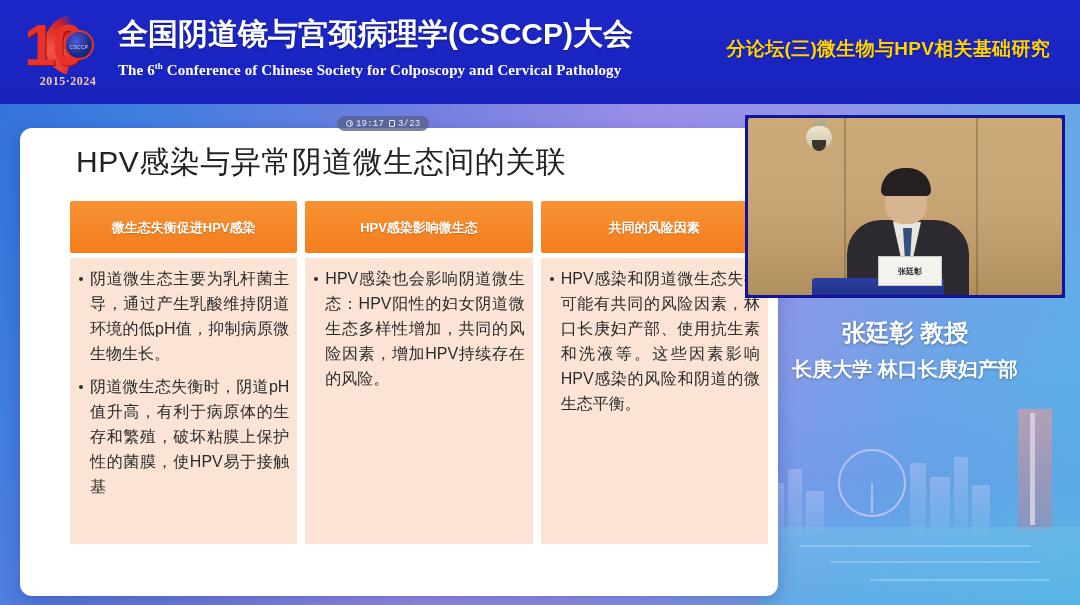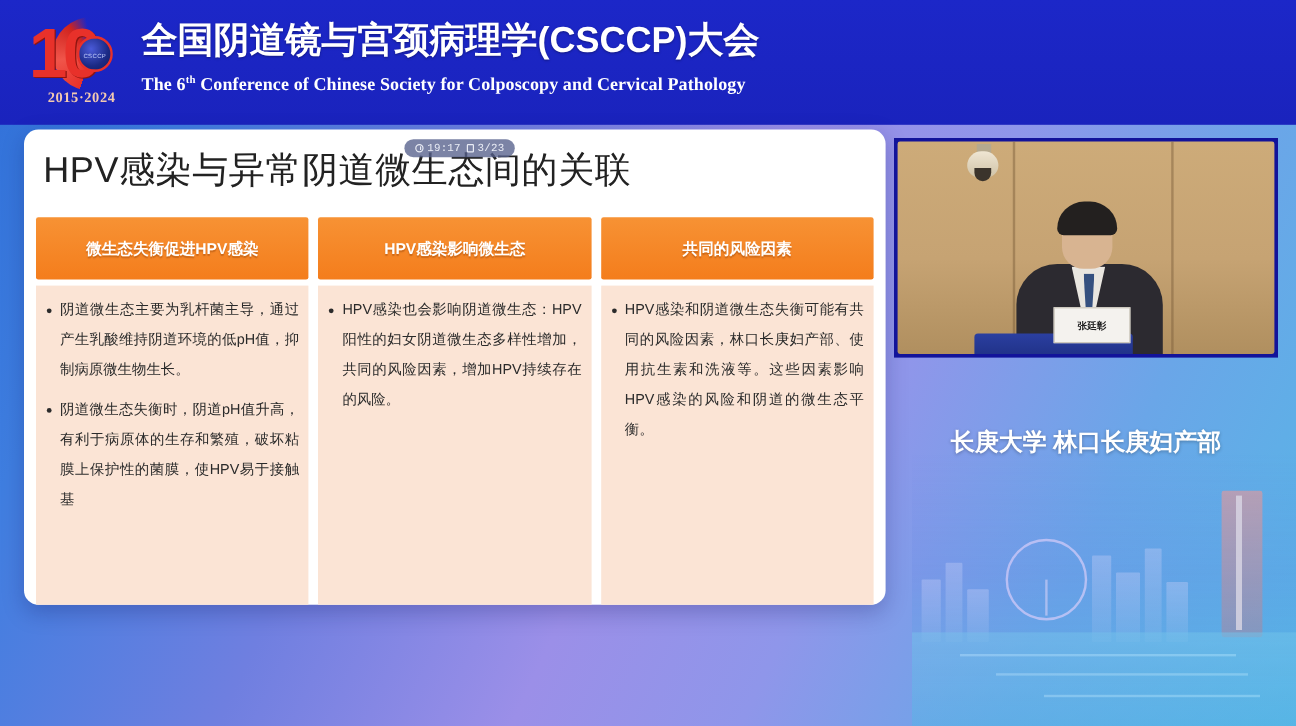--- a/index.html
+++ b/index.html
@@ -116,26 +116,27 @@
 
   .session-title {
     position:absolute; right:30px; top:36px;
     color:#ffd400; font-weight:bold; font-size:19px;
     white-space:nowrap; letter-spacing:.3px;
     text-shadow: 0 1px 2px rgba(0,0,0,.35);
   }
 
   
   .slide-panel {
-    position:absolute; left:20px; top:108px;
-    width:718px; height:396px;
+    position:absolute; left:20px; top:128px;
+    width:718px; height:468px;
     background:#ffffff;
     border-radius:12px;
     overflow:hidden;
     box-shadow: 0 6px 18px rgba(10,20,90,.25);
+    padding-left: 40px;
   }
   .slide-title {
     margin: 14px 0 0 16px;
     font-size:30px; color:#222; font-weight:normal;
     letter-spacing:.5px;
   }
   .cards {
     display:flex; gap:8px;
     margin: 18px 10px 0 10px;
   }
@@ -153,21 +154,21 @@
     background:#fbe4d5;
     margin-top:5px;
     padding:8px 8px 10px 8px;
     min-height:268px;
   }
   .card-body ul { margin:0; padding:0; list-style:none; }
   .card-body li {
     position:relative;
     padding-left:12px;
     margin-bottom:8px;
-    font-size:12px; line-height:25px; color:#2b2b2b;
+    font-size:16px; line-height:25px; color:#2b2b2b;
     text-align:justify;
   }
   .card-body li:before {
     content:"";
     position:absolute; left:1px; top:11px;
     width:4px; height:4px; border-radius:50%;
     background:#2b2b2b;
   }
 
   
@@ -303,20 +304,21 @@
         <div class="logo-years">2015·2024</div>
       </div>
 
       <div class="title-block">
         <div class="conf-title-cn">全国阴道镜与宫颈病理学(CSCCP)大会</div>
         <div class="conf-title-en">
           <span>The 6</span><sup>th</sup><span> Conference of Chinese Society for Colposcopy and Cervical Pathology</span>
         </div>
       </div>
 
+      <div class="session-title">分论坛(三)微生物与HPV相关基础研究</div>
     </div>
   </div>
 
   <div class="timer-badge">
     <span class="badge-item">
       <span class="clock-glyph"></span>
       <span>19:17</span>
     </span>
     <span class="badge-item">
       <span class="page-glyph"></span>
@@ -372,15 +374,16 @@
       <div class="person-tie"></div>
       <div class="person-head"></div>
       <div class="person-hair"></div>
       <div class="podium"></div>
       <div class="nameplate">
         <span>张廷彰</span>
       </div>
     </div>
   </div>
 
+  <div class="speaker-name">张廷彰 教授</div>
   <div class="speaker-affil">长庚大学 林口长庚妇产部</div>
 
 </div>
 
 </body></html>

